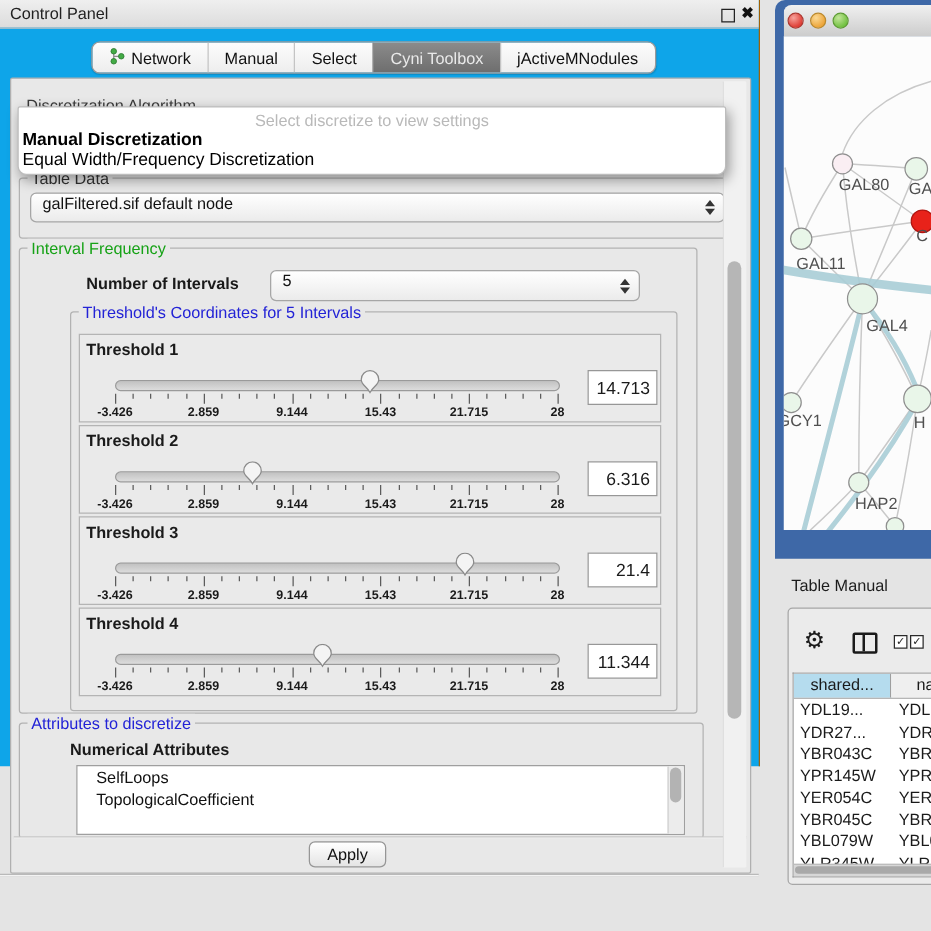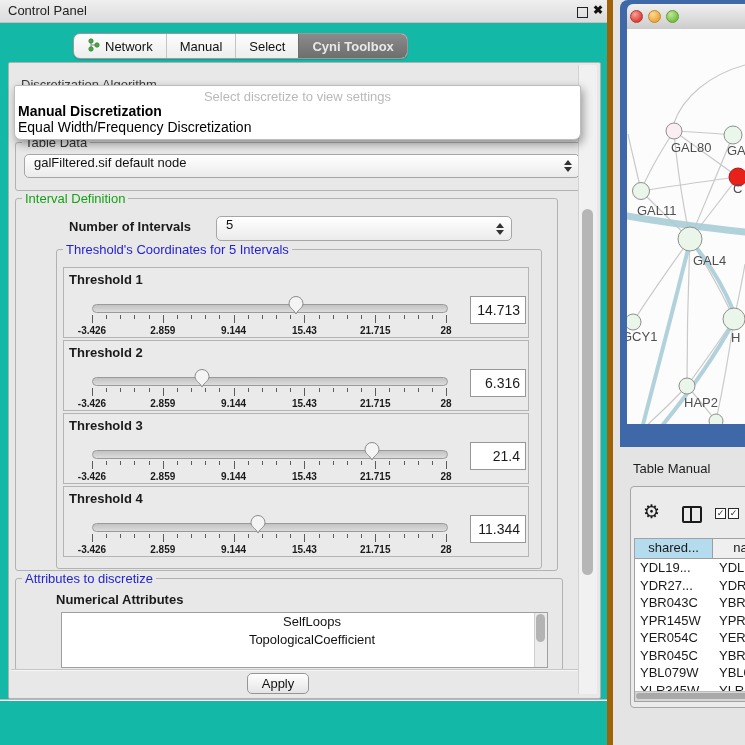--- a/index.html
+++ b/index.html
@@ -1,30 +1,30 @@
 <!DOCTYPE html>
 <html><head>
 <meta charset="utf-8">
 <style>
   html,body{margin:0;padding:0;}
   body{background:#d8d8d8;font-family:"Liberation Sans",sans-serif;-webkit-font-smoothing:antialiased;}
   #root{position:relative;width:745px;height:745px;overflow:hidden;background:#e4e4e4;font-size:13px;color:#1a1a1a;}
 
   
-  .cp{position:absolute;left:0;top:0;width:607px;height:745px;background:#14b8a6;border-right:6px solid #a16207;}
+  .cp{position:absolute;left:0;top:0;width:607px;height:613px;background:#0ea5e9;border-right:1px solid #a16207;}
   .titlebar{position:absolute;left:0;top:0;width:607px;height:22px;background:linear-gradient(#efefef,#dcdcdc);border-bottom:1px solid #c2c2c2;}
   .tb-title{position:absolute;left:8px;top:3px;font-size:13px;color:#222;}
   .float-btn{position:absolute;left:577px;top:7px;width:9px;height:9px;border:1.5px solid #222;background:transparent;}
   .close-btn{position:absolute;left:593px;top:3px;font-size:12px;font-weight:bold;color:#111;}
 
   
   .seg-tabs{position:absolute;display:flex;height:24px;background:linear-gradient(#fdfdfd,#ededed);border:1px solid #9a9a9a;border-radius:7px;overflow:hidden;box-shadow:0 1px 1px rgba(0,0,0,.15);}
   .seg{display:flex;align-items:center;padding:0 13px;font-size:13px;color:#111;border-left:1px solid #c4c4c4;white-space:nowrap;}
   .seg:first-child{border-left:none;}
-  .seg.sel{background:linear-gradient(#8b8b8b,#6e6e6e);color:#e9e9e9;border-left:1px solid #6e6e6e;font-weight:bold;}
+  .seg.sel{background:linear-gradient(#8b8b8b,#6e6e6e);color:#e9e9e9;border-left:1px solid #6e6e6e;}
   .seg .nicon{margin-right:5px;display:inline-block;}
 
   .main{position:absolute;left:8px;top:62px;width:591px;height:635px;background:#e8e8e8;border:1px solid #b0b0b0;border-radius:2px;}
 
   .fieldset{position:absolute;border:1px solid #b2b2b2;border-radius:3px;}
   .legend{position:absolute;top:-8px;left:6px;background:#e8e8e8;padding:0 3px;font-size:13px;white-space:nowrap;}
   .legend.green{color:#16a216;}
   .legend.blue{color:#2323d6;}
   .legend.dark{color:#333;}
   .lbl{position:absolute;font-size:13px;white-space:nowrap;}
@@ -54,21 +54,21 @@
   .track{position:absolute;left:28px;top:36px;width:354px;height:7px;background:linear-gradient(#c2c2c2,#dcdcdc);border:1px solid #9a9a9a;border-radius:5px;}
   .thumb{position:absolute;top:28px;width:16px;height:19px;}
   .tick{position:absolute;top:47px;width:1px;height:4px;background:#5c5c5c;}
   .tick.major{height:8px;}
   .tick-label{position:absolute;top:57px;transform:translateX(-50%);font-size:10px;font-weight:bold;color:#1a1a1a;}
   .val-box{position:absolute;left:406px;top:28px;width:56px;height:28px;background:#fff;border:1px solid #979797;box-sizing:border-box;font-size:14px;text-align:right;line-height:26px;padding-right:5px;}
 
   .attr-fs{left:6px;top:515px;width:546px;height:91px;}
   .attr-head{left:47px;top:529px;}
   .attr-list{position:absolute;left:52px;top:549px;width:487px;height:56px;background:#fff;border:1px solid #9f9f9f;overflow:hidden;box-sizing:border-box;}
-  .attr-item{position:relative;padding-left:15px;font-size:13px;line-height:17.5px;color:#111;white-space:nowrap;text-align:center;}
+  .attr-item{position:relative;padding-left:15px;font-size:13px;line-height:17.5px;color:#111;white-space:nowrap;}
   .list-sb{position:absolute;right:0;top:0;width:12px;height:100%;background:#ececec;border-left:1px solid #cfcfcf;}
   .list-sb .thumb2{position:absolute;left:1px;top:1px;width:9px;height:28px;background:#b3b3b3;border-radius:5px;}
 
   .divider{position:absolute;left:2px;top:606px;width:586px;height:1px;background:#c6c6c6;border-bottom:1px solid #f6f6f6;}
   .apply{position:absolute;left:238px;top:610px;width:62px;height:21px;background:linear-gradient(#ffffff,#e4e4e4);border:1px solid #969696;border-radius:5px;font-size:13px;font-family:"Liberation Sans",sans-serif;color:#111;}
 
   .v-scroll{position:absolute;left:569px;top:2px;width:18px;height:629px;background:#f1f1f1;border-left:1px solid #d2d2d2;border-radius:1px;}
   .v-scroll .vthumb{position:absolute;left:3px;top:144px;width:11px;height:366px;background:#b6b6b6;border-radius:6px;}
 
   .bottom-sep{position:absolute;left:0;top:699px;width:607px;height:1px;background:#b9b9b9;border-bottom:1px solid #f3f3f3;}
@@ -123,20 +123,23 @@
         </div>
         <div class="seg">
           <span>Manual</span>
         </div>
         <div class="seg">
           <span>Select</span>
         </div>
         <div class="seg sel">
           <span>Cyni Toolbox</span>
         </div>
+        <div class="seg">
+          <span>jActiveMNodules</span>
+        </div>
       </div>
 
     <div class="main">
       <span class="lbl algo-label">Discretization Algorithm</span>
 
       <div class="combo algo-combo">
         <span class="arrows">
             <i class="arr-up"></i>
             <i class="arr-dn"></i>
           </span>
@@ -155,21 +158,21 @@
         <div class="combo td-combo">
           <span>galFiltered.sif default node</span>
           <span class="arrows">
               <i class="arr-up"></i>
               <i class="arr-dn"></i>
             </span>
         </div>
       </div>
 
       <div class="fieldset int-fs">
-        <span class="legend green">Interval Definition</span>
+        <span class="legend green">Interval Frequency</span>
       </div>
       <span class="lbl bold noi-label">Number of Intervals</span>
       <div class="combo noi-combo">
         <span>5</span>
         <span class="arrows">
             <i class="arr-up"></i>
             <i class="arr-dn"></i>
           </span>
       </div>
       <div class="fieldset thr-fs">

